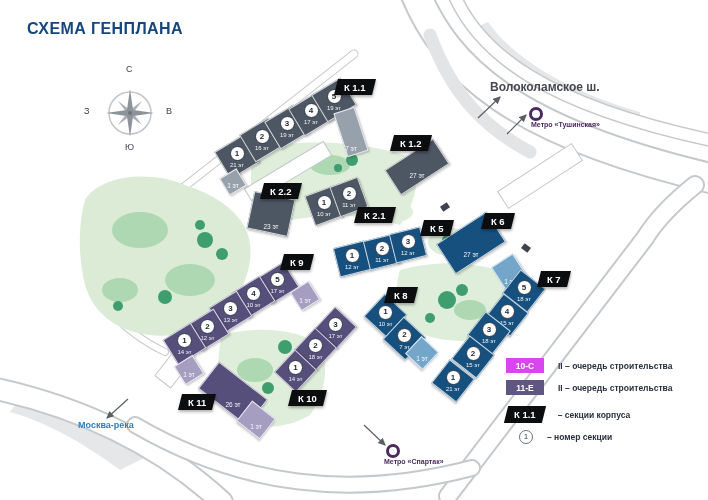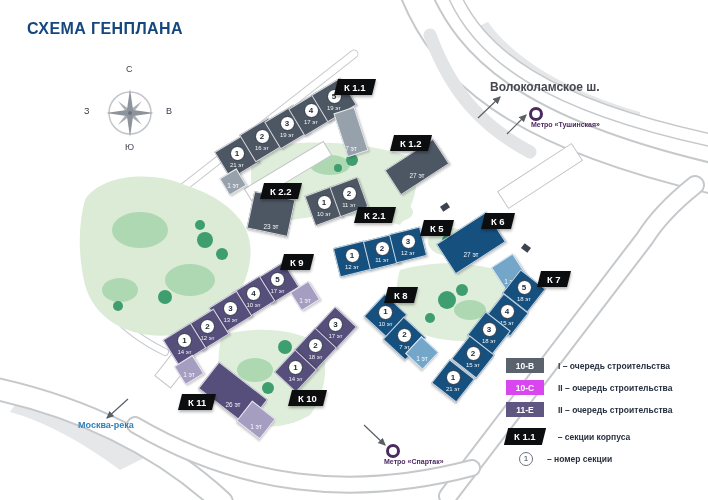--- a/index.html
+++ b/index.html
@@ -369,24 +369,20 @@
 
   <span class="lm lm-road" style="left:490px;top:80px;">Волоколамское ш.</span>
   <span class="metro-ring" style="left:529px;top:107px;"></span>
   <span class="lm lm-metro" style="left:531px;top:121px;">Метро «Тушинская»</span>
   <span class="metro-ring" style="left:386px;top:444px;"></span>
   <span class="lm lm-metro" style="left:384px;top:458px;">Метро «Спартак»</span>
   <span class="lm lm-river" style="left:78px;top:420px;">Москва-река</span>
 
   <div class="legend">
     <div class="lg-row">
-      <span class="lg-swatch" style="background: rgb(90, 98, 109);">10-В</span>
-      <span class="lg-text">I – очередь строительства</span>
-    </div>
-    <div class="lg-row">
       <span class="lg-swatch" style="background: #d946ef;">10-С</span>
       <span class="lg-text">II – очередь строительства</span>
     </div>
     <div class="lg-row">
       <span class="lg-swatch" style="background: rgb(95, 87, 129);">11-Е</span>
       <span class="lg-text">II – очередь строительства</span>
     </div>
     <div class="lg-row tagrow">
       <span class="lgtag">
           <span class="btag-in">К 1.1</span>

